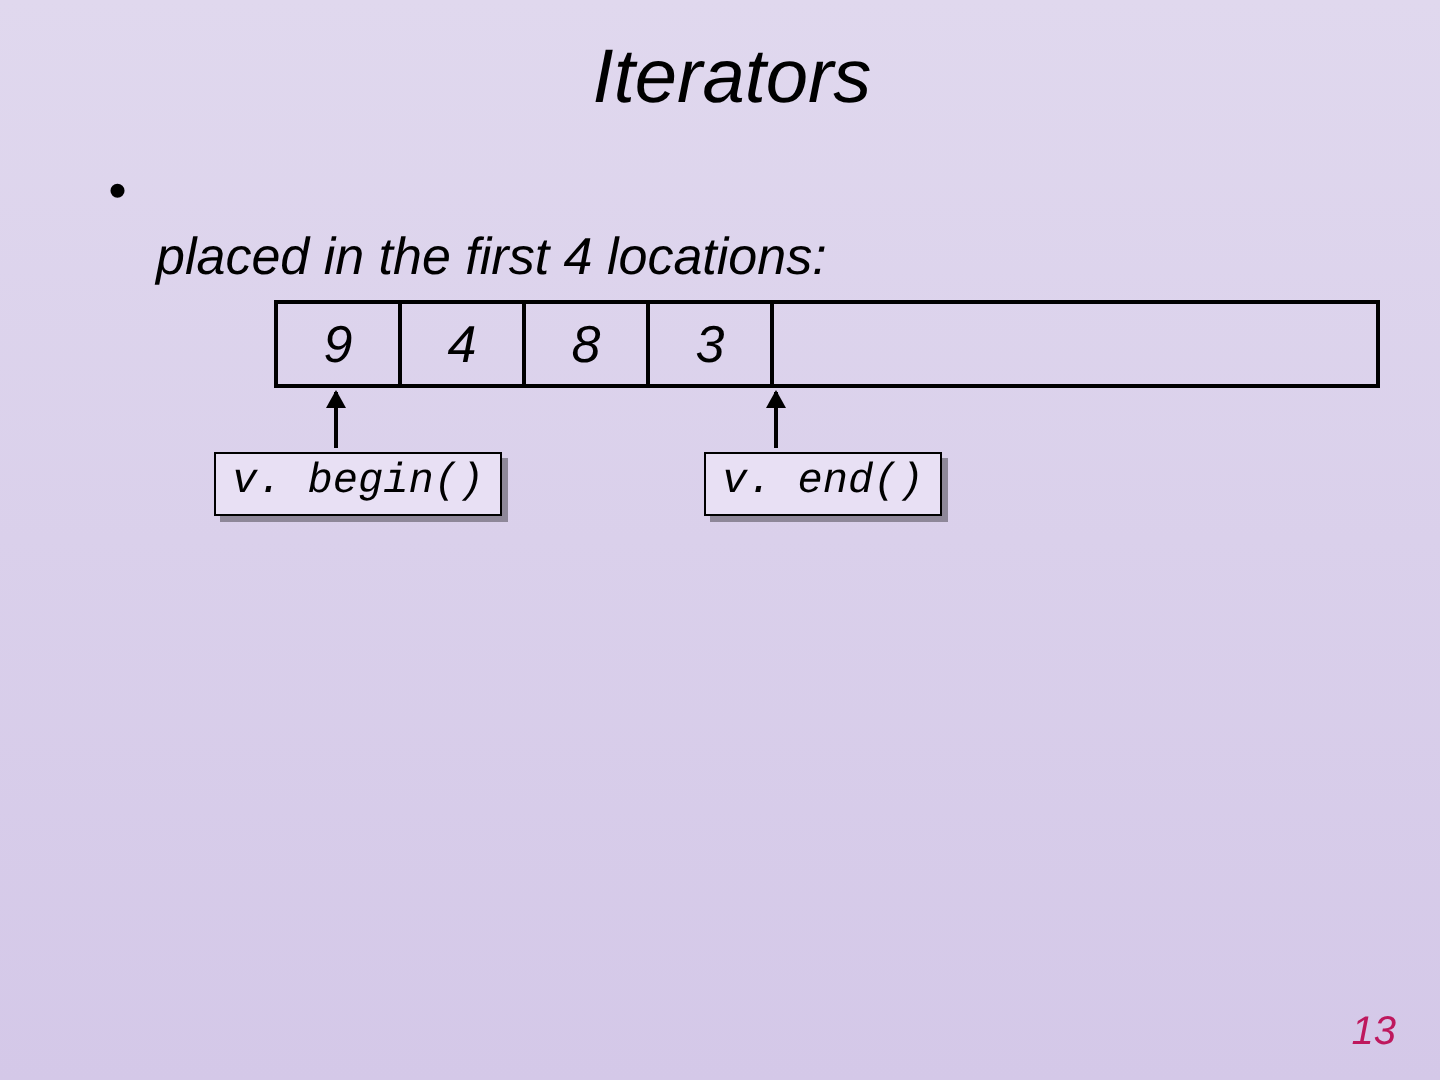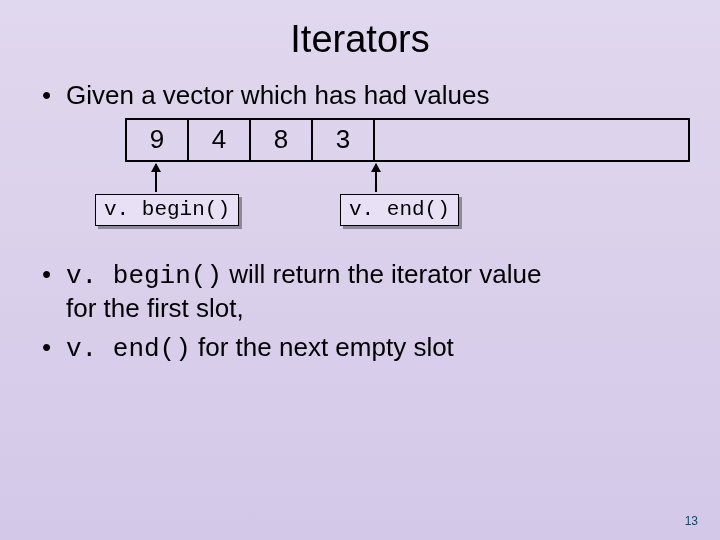--- a/index.html
+++ b/index.html
@@ -5,24 +5,25 @@
   * { box-sizing: border-box; margin: 0; padding: 0; }
   html, body { width: 720px; height: 540px; }
   body {
     background: linear-gradient(to bottom, #e0d8ee 0%, #d4c8e8 100%);
     font-family: Arial, Helvetica, sans-serif;
     color: #000;
     position: relative;
     overflow: hidden;
   }
   .slide {
-    padding: 18px 30px 0 30px;
+    padding: 18px 30px 0 42px;
     width: 100%;
     height: 100%;
     position: relative;
+    font-style: italic;
   }
   .title {
     text-align: center;
     font-size: 38px;
     font-weight: 400;
     margin-bottom: 18px;
     font-family: Arial, sans-serif;
   }
   ul.bullets {
     list-style: none;
@@ -108,33 +109,34 @@
   .lb-begin { left: -30px; }
   .lb-end { left: 215px; }
 
   .bottom-bullets {
     margin-top: 22px;
   }
   .page-num {
     position: absolute;
     bottom: 12px;
     right: 22px;
-    font-size: 12px;
-    color: #0c4a6e;
+    font-size: 20px;
+    color: #be185d;
   }
 </style>
 </head>
 <body>
 
 <div class="slide">
   <h1 class="title">Iterators</h1>
 
   <ul class="bullets">
     <li>
-      <span>Given a vector which has had values</span><br>
+      <br>
+      <span class="indent1-off">placed in the first 4 locations:</span>
     </li>
   </ul>
 
 
   <div class="vec-wrap">
     <div class="vec-row">
       <div class="cell">9</div>
       <div class="cell">4</div>
       <div class="cell">8</div>
       <div class="cell">3</div>
@@ -142,24 +144,15 @@
     </div>
   </div>
 
   <div class="arrows">
     <div class="arrow arrow-begin"></div>
     <div class="arrow arrow-end"></div>
     <div class="label-box small-code lb-begin">v. begin()</div>
     <div class="label-box small-code lb-end">v. end()</div>
   </div>
 
-  <ul class="bullets bottom-bullets">
-    <li>
-      <span class="code">v. begin()</span><span> will return the iterator value</span><br>
-      <span>for the first slot,</span>
-    </li>
-    <li>
-      <span class="code">v. end()</span><span> for the next empty slot</span>
-    </li>
-  </ul>
 
   <div class="page-num">13</div>
 </div>
 
 </body></html>

